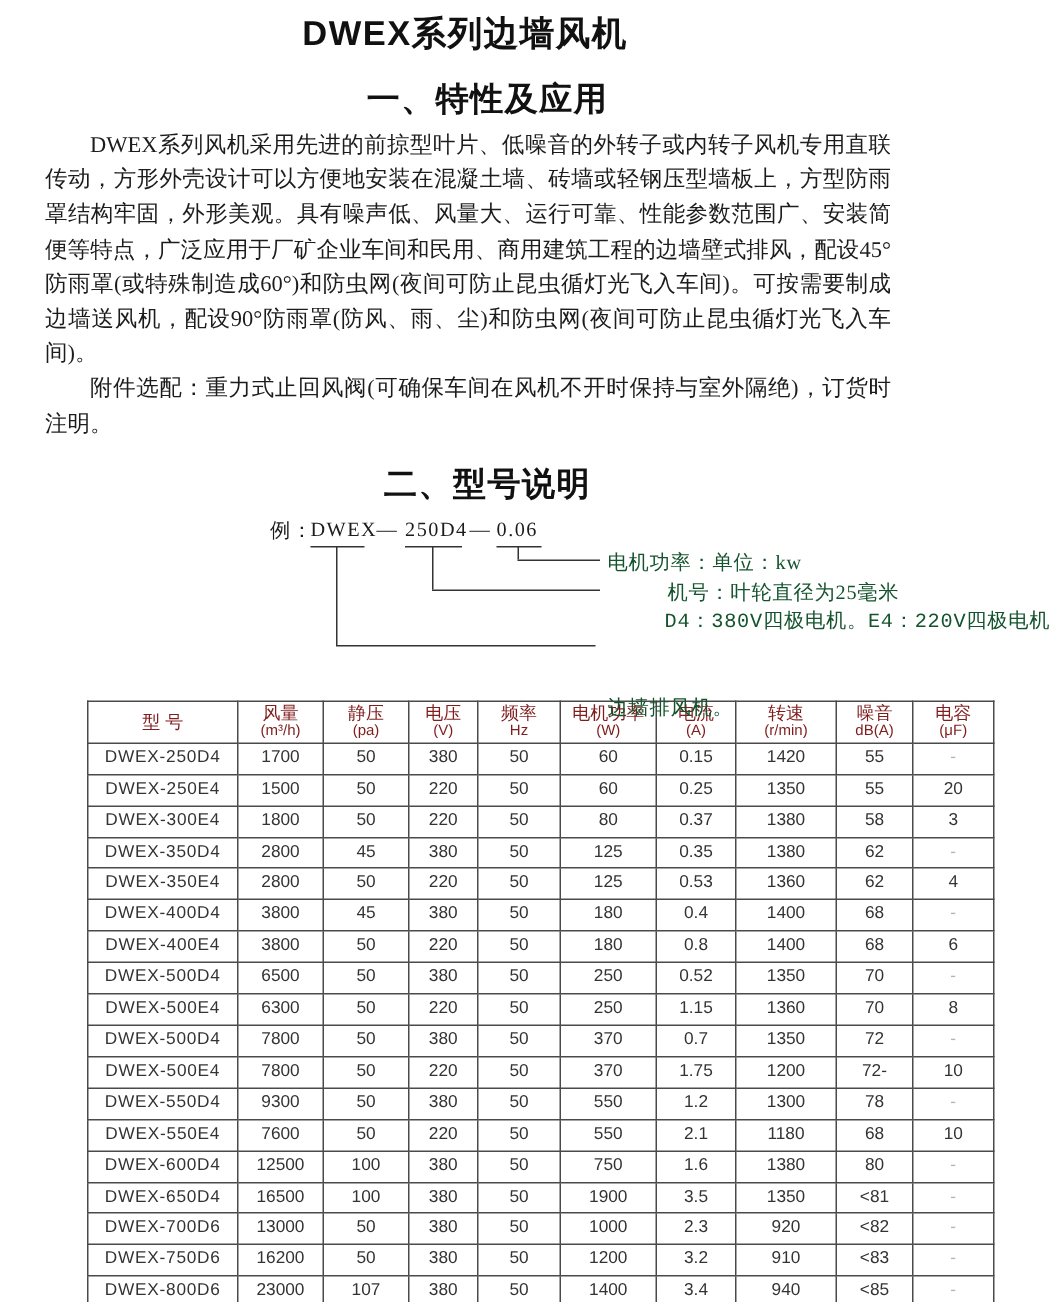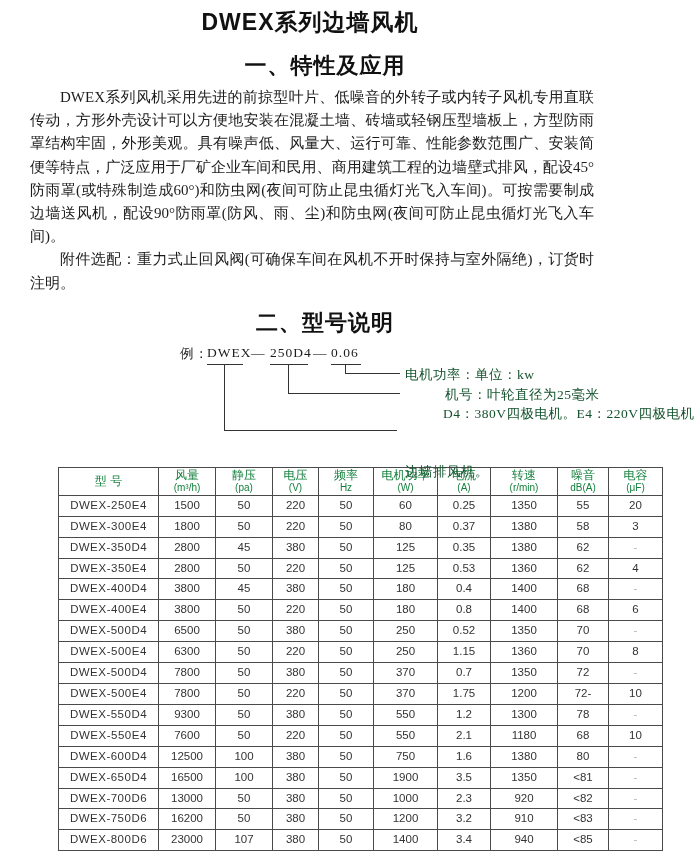--- a/index.html
+++ b/index.html
@@ -15,21 +15,21 @@
   .dg-abs{position:absolute;white-space:nowrap;}
   .dg-code{font-family:"Liberation Serif", serif;letter-spacing:1px;}
   .bracket{position:absolute;border-top:1.2px solid #333;height:4px;}
   .stem{position:absolute;width:1.2px;background:#333;}
   .hline{position:absolute;height:1.2px;background:#333;}
   .dg-label{position:absolute;white-space:nowrap;font-size:13.5px;color:#14532d;letter-spacing:0.5px;}
   .perf-table{border-collapse:collapse;table-layout:fixed;margin:6px 0 0 58px;width:604px;
     font-family:"Liberation Sans", sans-serif;}
   .perf-table th,.perf-table td{border:1px solid #4a4a4a;text-align:center;vertical-align:middle;
     padding:0;overflow:hidden;}
-  .perf-table th{font-weight:normal;color:#15803d;height:27px;}
+  .perf-table th{font-weight:normal;color:#7f1d1d;height:27px;}
   .h-label{font-size:12px;line-height:13px;}
   .h-unit{font-size:10px;line-height:11px;}
   .perf-table td{font-size:11.5px;color:#333;line-height:19.9px;height:19.9px;}
   .perf-table td:first-child{letter-spacing:0.5px;}
   .perf-table td.dim{color:#b4b4b4;}
   .perf-table{border:1.5px solid #3a3a3a;}
 </style>
 </head>
 <body>
 
@@ -59,21 +59,21 @@
     <div class="stem" style="left:224px;top:21px;height:66px;"></div>
     <div class="stem" style="left:288px;top:21px;height:29px;"></div>
     <div class="stem" style="left:345px;top:21px;height:9px;"></div>
 
     <div class="hline" style="left:345px;top:30px;width:55px;"></div>
     <div class="hline" style="left:288px;top:50px;width:112px;"></div>
     <div class="hline" style="left:224px;top:87px;width:173px;"></div>
 
     <div class="dg-label" style="left:405px;top:23px;">电机功率：单位：kw</div>
     <div class="dg-label" style="left:405px;top:43px;margin-left:40px;">机号：叶轮直径为25毫米</div>
-    <div class="dg-label" style="left:443px;top:62px;">D4：380V四极电机。E4：220V四极电机</div>
+    <div class="dg-label" style="left:443px;top:62px;font-family:Liberation Mono, monospace;">D4：380V四极电机。E4：220V四极电机</div>
     <div class="dg-label" style="left:405px;top:80px;margin-top:40px;">边墙排风机。</div>
   </div>
 
 
   <table class="perf-table">
     <colgroup>
       <col style="width:100px">
         <col style="width:57px">
         <col style="width:57px">
       <col style="width:46px">
@@ -122,20 +122,32 @@
             <div class="h-unit">dB(A)</div>
           </th>
           <th>
             <div class="h-label">电容</div>
             <div class="h-unit">(μF)</div>
           </th>
         </tr>
     </thead>
     <tbody id="perf-rows">
         <tr>
+          <td>DWEX-250D4</td>
+          <td>1700</td>
+          <td>50</td>
+          <td>380</td>
+          <td>50</td>
+          <td>60</td>
+          <td>0.15</td>
+          <td>1420</td>
+          <td>55</td>
+          <td class="dim">-</td>
+        </tr>
+        <tr>
           <td>DWEX-250E4</td>
           <td>1500</td>
           <td>50</td>
           <td>220</td>
           <td>50</td>
           <td>60</td>
           <td>0.25</td>
           <td>1350</td>
           <td>55</td>
           <td>20</td>

